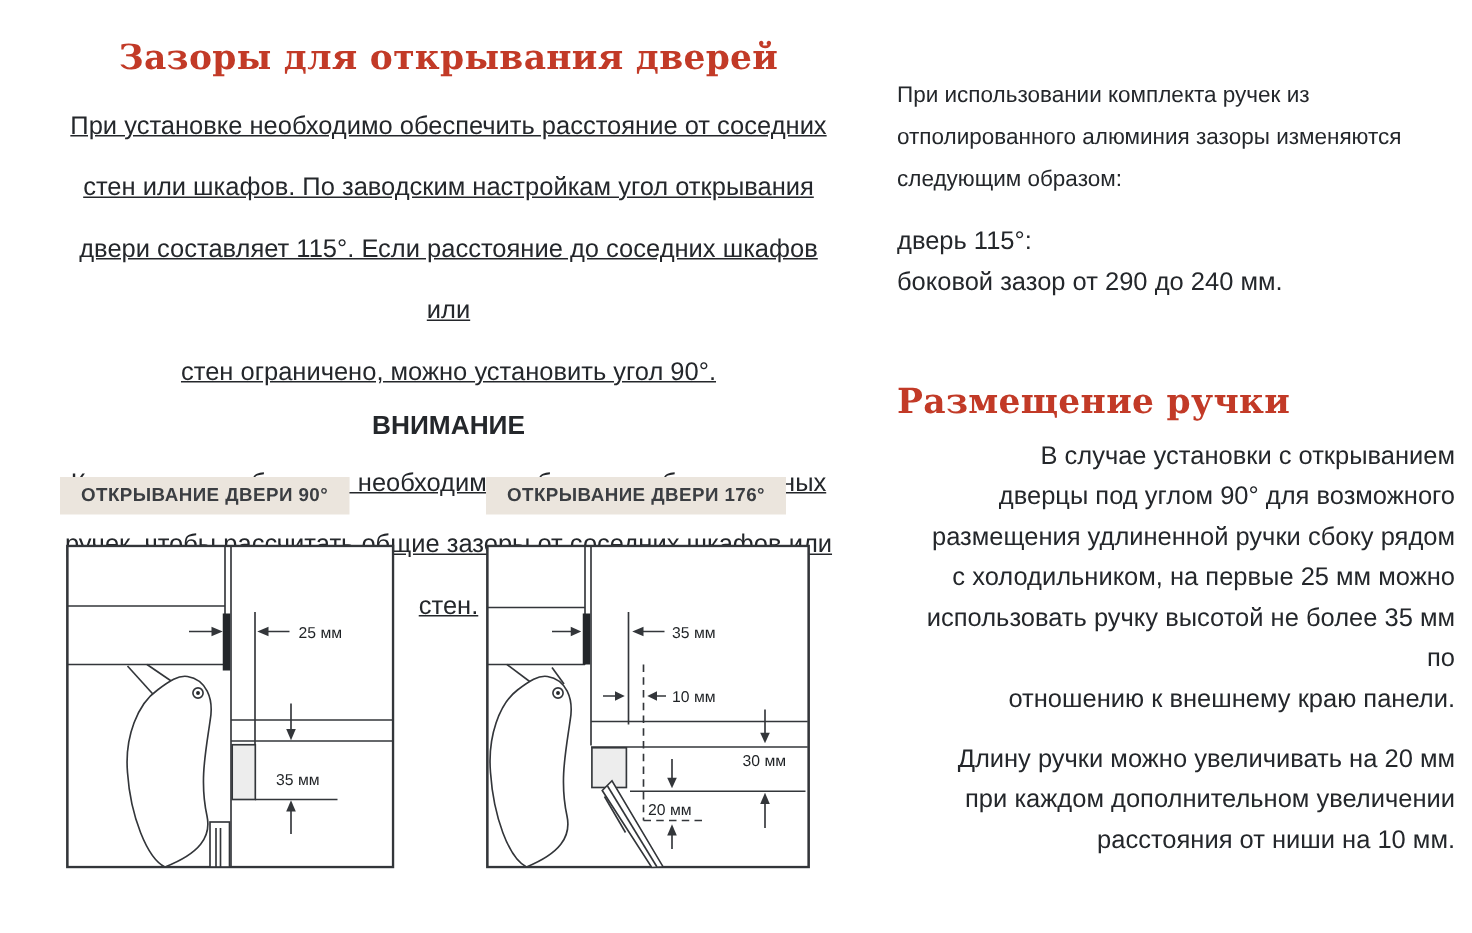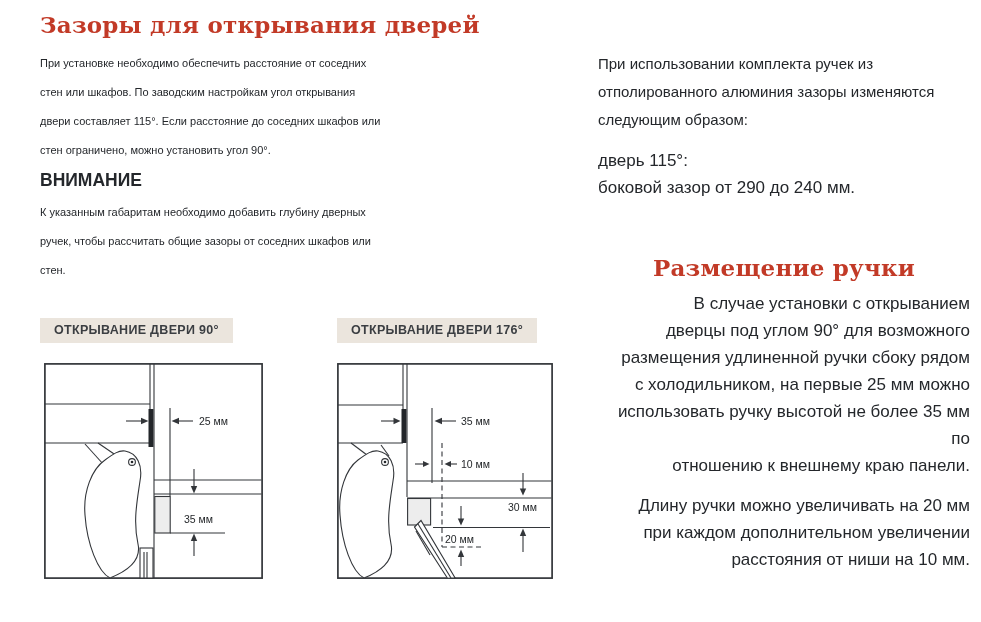--- a/index.html
+++ b/index.html
@@ -1,34 +1,34 @@
 <!DOCTYPE html>
 <html lang="ru"><head>
 <meta charset="utf-8">
 <style>
   html,body{margin:0;padding:0;background:#fff;}
   .page{
     position:relative;width:981px;height:622px;overflow:hidden;background:#fff;
     font-family:"Liberation Sans",sans-serif;color:#24272b;
   }
-  .col-left{position:absolute;left:40px;top:12px;width:518px;}
+  .col-left{position:absolute;left:40px;top:26px;width:518px;text-align:center;}
   .col-right{position:absolute;left:598px;top:50px;width:372px;}
   .accent-title{
     font-family:"DejaVu Serif","Liberation Serif",serif;
     font-weight:700;font-size:23px;line-height:26px;color:#c23a27;
     margin:0 0 11px 0;letter-spacing:0.2px;
   }
-  .body-text{font-size:11px;line-height:29px;margin:0;white-space:pre-line;}
+  .body-text{font-size:17px;line-height:41px;margin:0;white-space:pre-line;text-decoration:underline;}
   .attention-title{font-size:17.5px;font-weight:700;line-height:22px;margin:4px 0 7px 0;}
   .rc-para{font-size:15px;line-height:28px;margin:0 0 13px 0;white-space:pre-line;}
   .rc-pair{font-size:17px;line-height:27px;margin:0 0 4px 0;}
   .rc-pair div{white-space:pre;}
-  .handle-title{margin-top:54px;margin-bottom:9px;text-align:center;}
+  .handle-title{margin-top:54px;margin-bottom:9px;}
   .handle-para{font-size:17px;line-height:27px;margin:0 0 13px 0;white-space:pre-line;text-align:right;}
-  .diagrams{position:absolute;left:40px;top:318px;display:flex;gap:13px;}
+  .diagrams{position:absolute;left:40px;top:318px;display:flex;}
   .diagram{margin:0;padding:0;}
   .diagram-90{width:222px;margin-right:62px;}
   .badge{
     display:inline-block;height:25px;line-height:25px;padding:0 14px;
     background:#ebe5dd;color:#3b3e42;font-size:12.5px;font-weight:700;
     letter-spacing:0.3px;white-space:nowrap;
   }
   .diag-svg{display:block;margin-top:20px;}
   .diag-svg text{
     font-family:"Liberation Sans",sans-serif;font-size:10.5px;fill:#1f2225;

